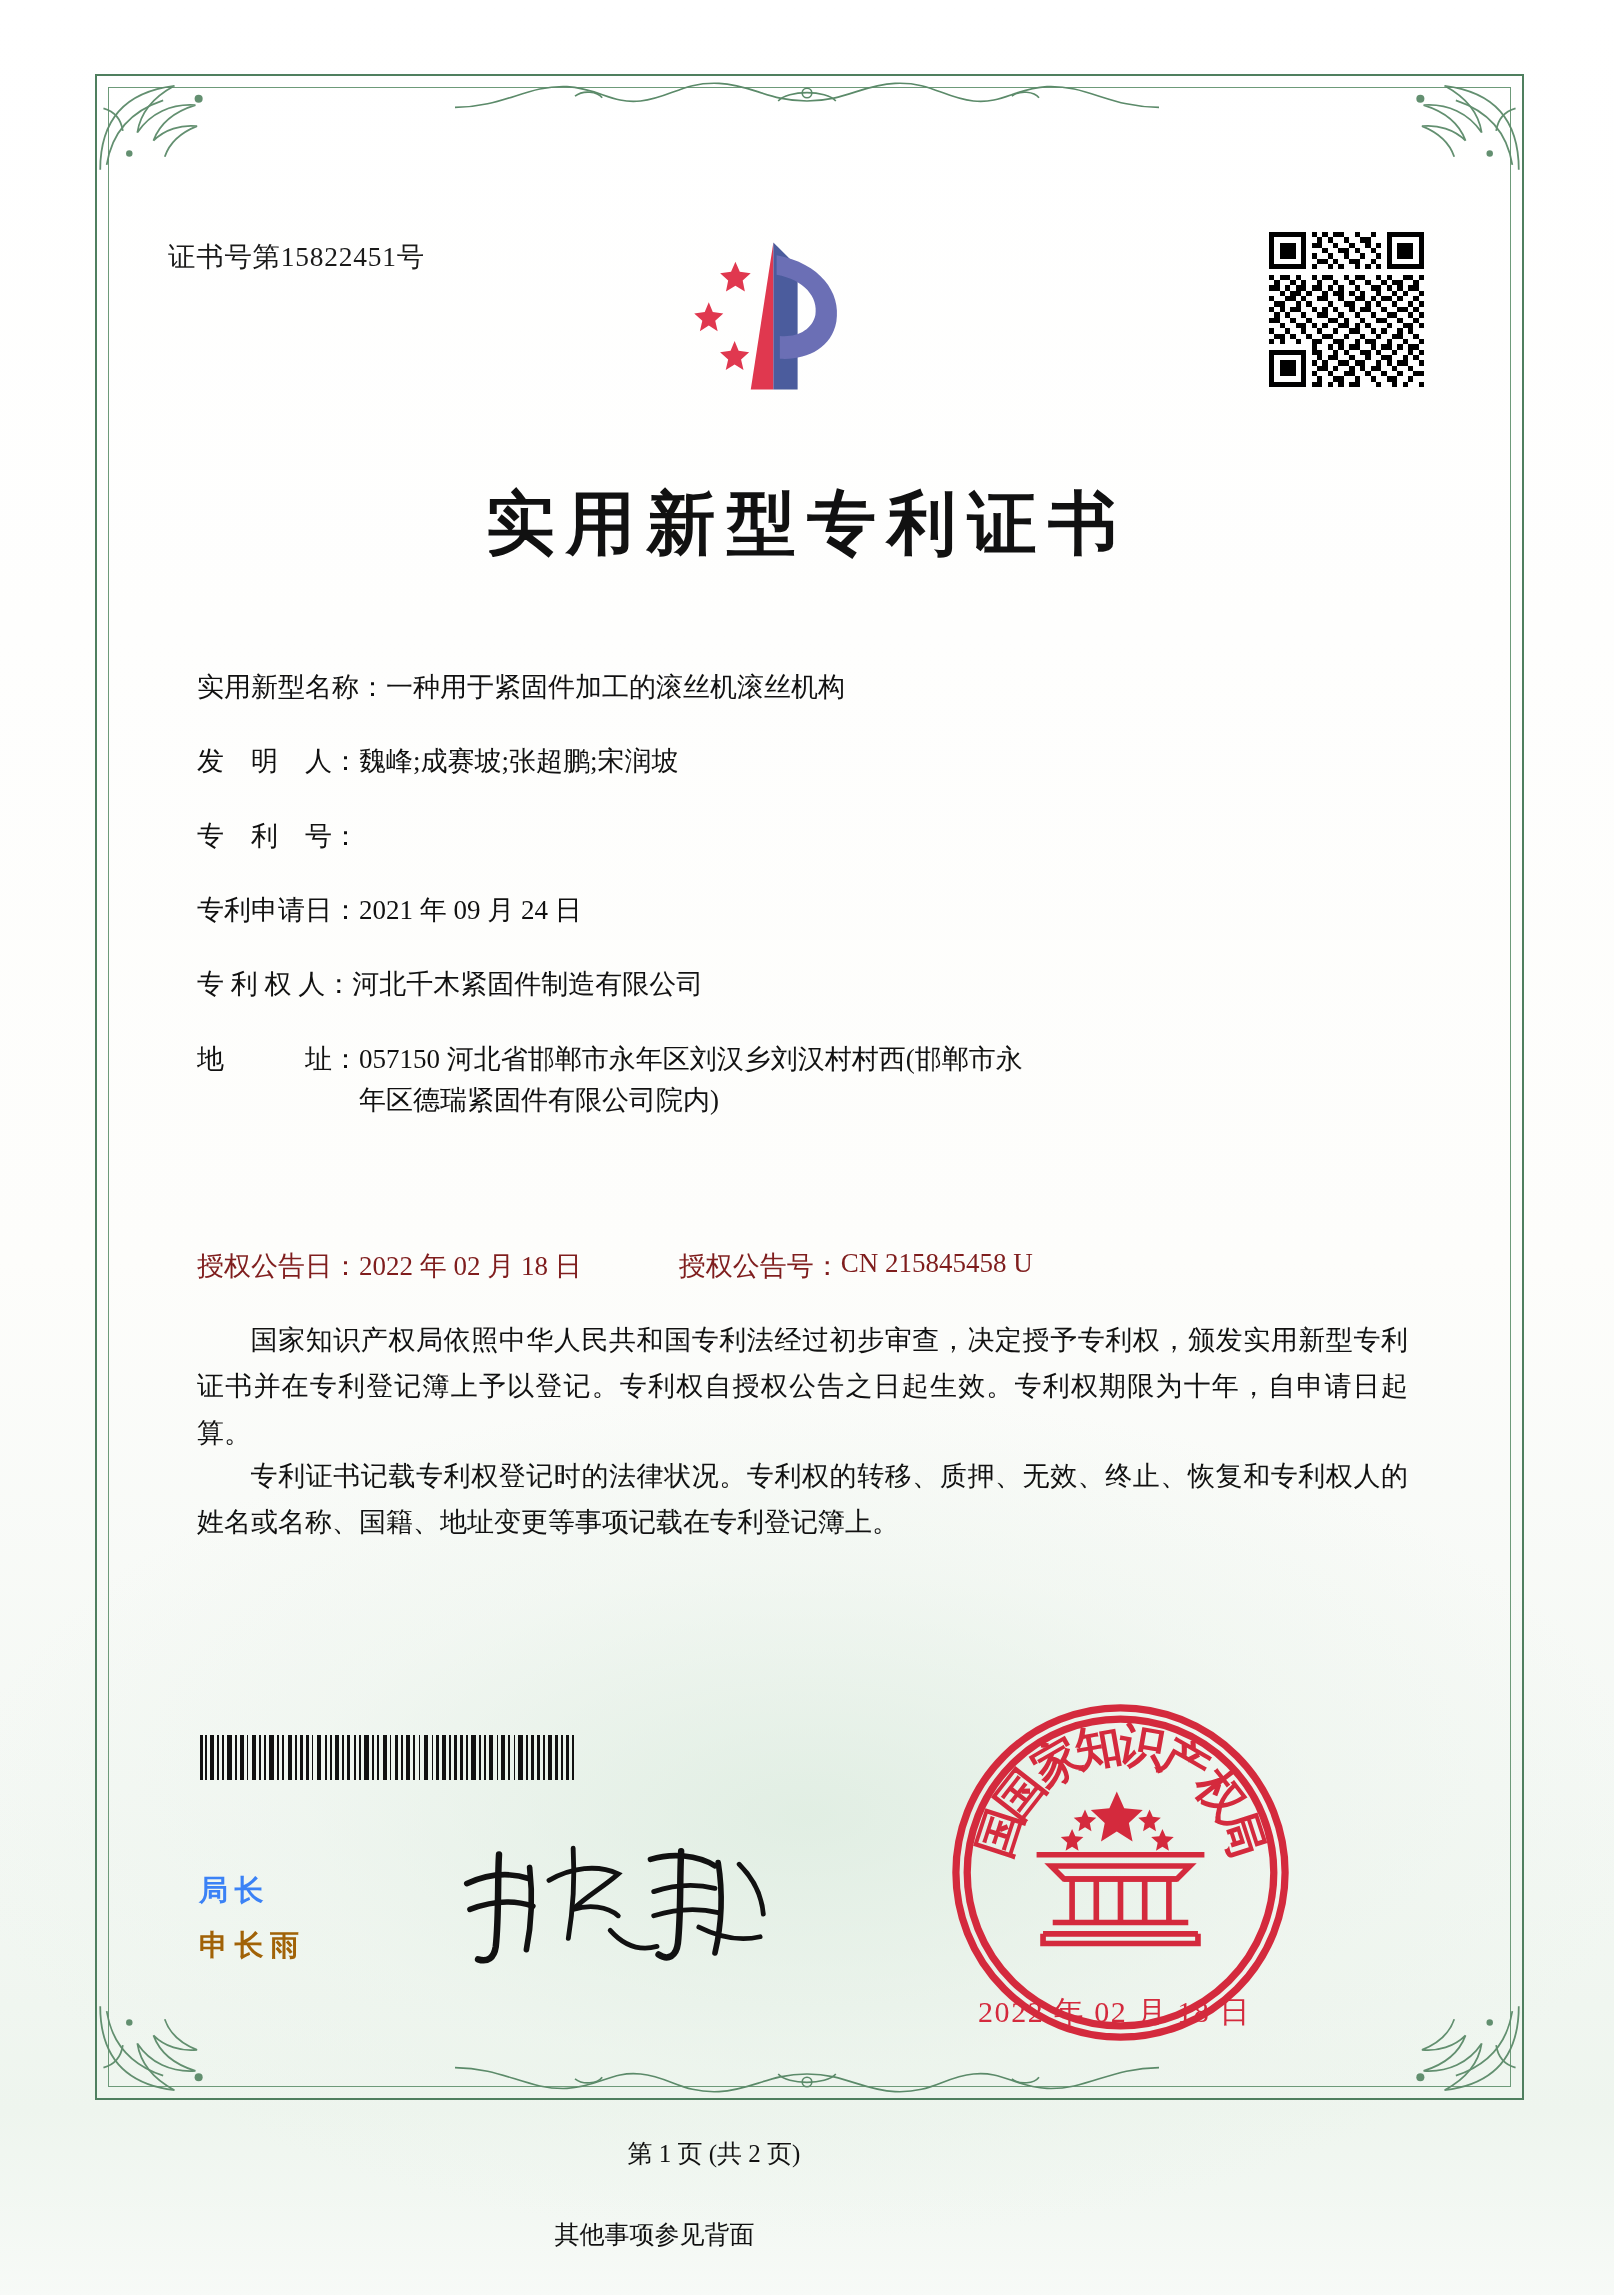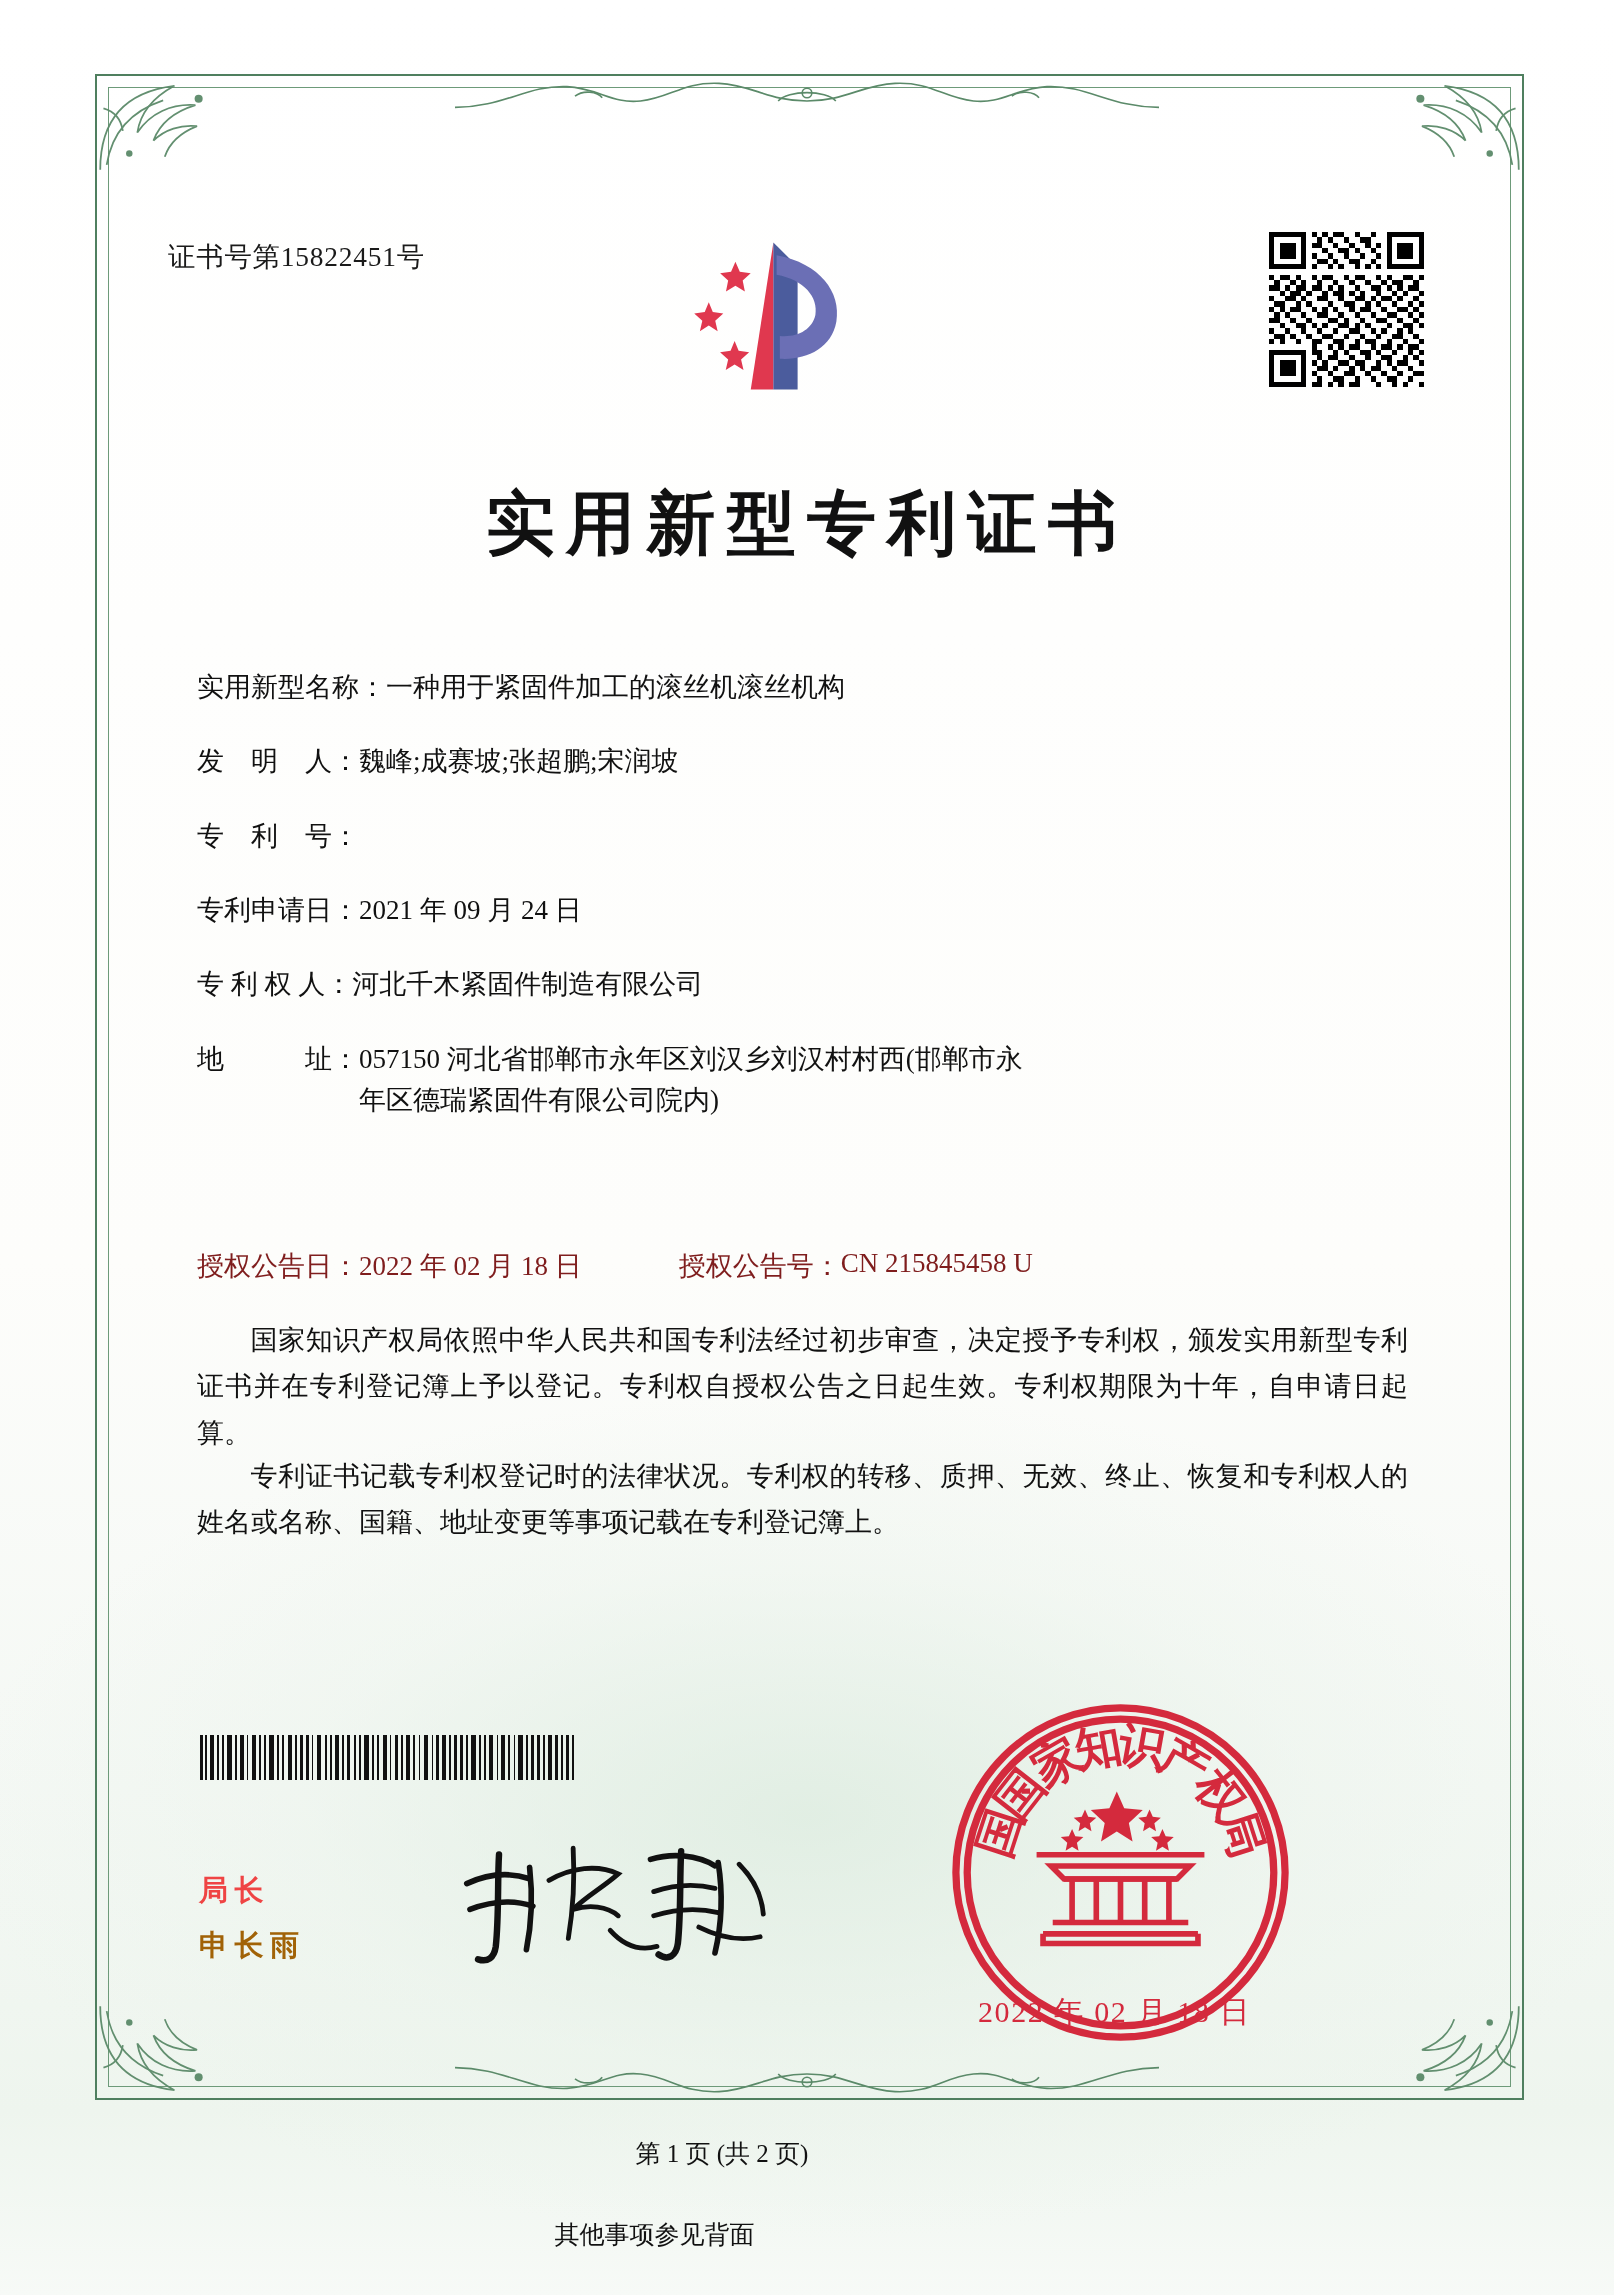--- a/index.html
+++ b/index.html
@@ -167,21 +167,21 @@
   }
   .barcode svg { width: 100%; height: 100%; display: block; }
 
   
   .sig-label {
     position: absolute;
     left: 199px; top: 1871px;
     font-size: 29px;
     font-weight: bold;
     letter-spacing: 6.5px;
-    color: #ef4444;
+    color: #3b82f6;
   }
   .sig-name {
     position: absolute;
     left: 199px; top: 1926px;
     font-size: 29px;
     font-weight: bold;
     letter-spacing: 6.5px;
     color: #a16207;
   }
   .sig-script {
@@ -208,21 +208,20 @@
     white-space: nowrap;
   }
 
   .page-no {
     position: absolute;
     left: 0; top: 2137px;
     width: 1428px;
     text-align: center;
     font-size: 25px;
     color: #111;
-    padding-left: 8px;
   }
   .footer-note {
     position: absolute;
     left: 0; top: 2218px;
     width: 1309px;
     text-align: center;
     font-size: 25px;
     color: #111;
   }
 </style>

